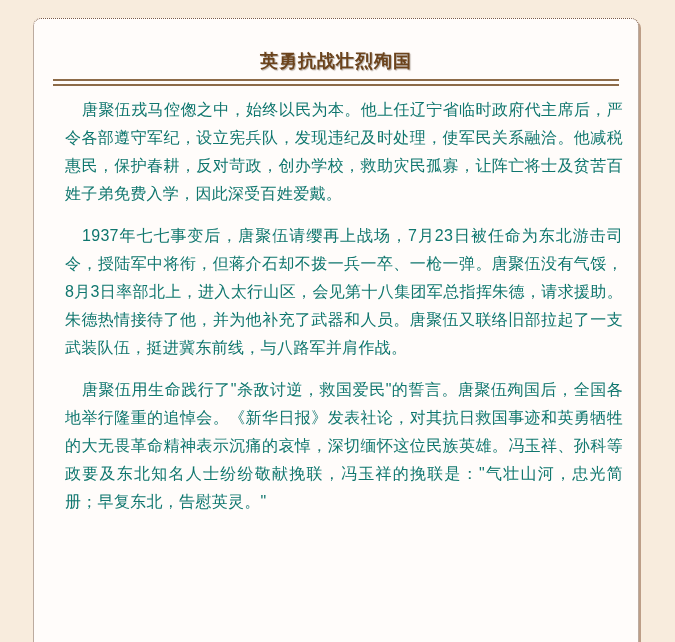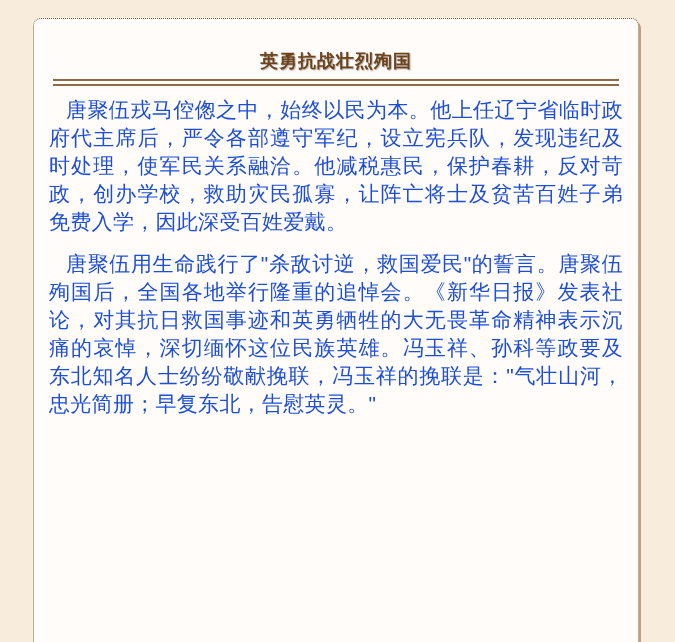--- a/index.html
+++ b/index.html
@@ -39,34 +39,35 @@
     text-shadow: 1px 1px 1px #b9b0a8;
     line-height: 24px;
   }
   .double-line {
     height: 3px;
     border-top: 2px solid #8d6b48;
     border-bottom: 2px solid #8d6b48;
     margin: 0 4px 10px 4px;
   }
   .article p {
-    margin: 0 0 14px 0;
-    font-size: 21px;
+    margin: 0 0 14px 16px;
+    font-size: 16px;
     line-height: 28px;
-    color: #1d4ed8;
+    color: #0f766e;
     text-indent: 17px;
     text-align: justify;
     letter-spacing: 0.3px;
   }
 </style>
 </head>
 <body>
 
 <div class="page">
   <div class="card">
     <h1 class="title">英勇抗战壮烈殉国</h1>
     <div class="double-line"></div>
     <div class="article">
       <p>唐聚伍戎马倥偬之中，始终以民为本。他上任辽宁省临时政府代主席后，严令各部遵守军纪，设立宪兵队，发现违纪及时处理，使军民关系融洽。他减税惠民，保护春耕，反对苛政，创办学校，救助灾民孤寡，让阵亡将士及贫苦百姓子弟免费入学，因此深受百姓爱戴。</p>
+      <p>1937年七七事变后，唐聚伍请缨再上战场，7月23日被任命为东北游击司令，授陆军中将衔，但蒋介石却不拨一兵一卒、一枪一弹。唐聚伍没有气馁，8月3日率部北上，进入太行山区，会见第十八集团军总指挥朱德，请求援助。朱德热情接待了他，并为他补充了武器和人员。唐聚伍又联络旧部拉起了一支武装队伍，挺进冀东前线，与八路军并肩作战。</p>
       <p>唐聚伍用生命践行了"杀敌讨逆，救国爱民"的誓言。唐聚伍殉国后，全国各地举行隆重的追悼会。《新华日报》发表社论，对其抗日救国事迹和英勇牺牲的大无畏革命精神表示沉痛的哀悼，深切缅怀这位民族英雄。冯玉祥、孙科等政要及东北知名人士纷纷敬献挽联，冯玉祥的挽联是："气壮山河，忠光简册；早复东北，告慰英灵。"</p>
     </div>
   </div>
 </div>
 
 </body></html>

